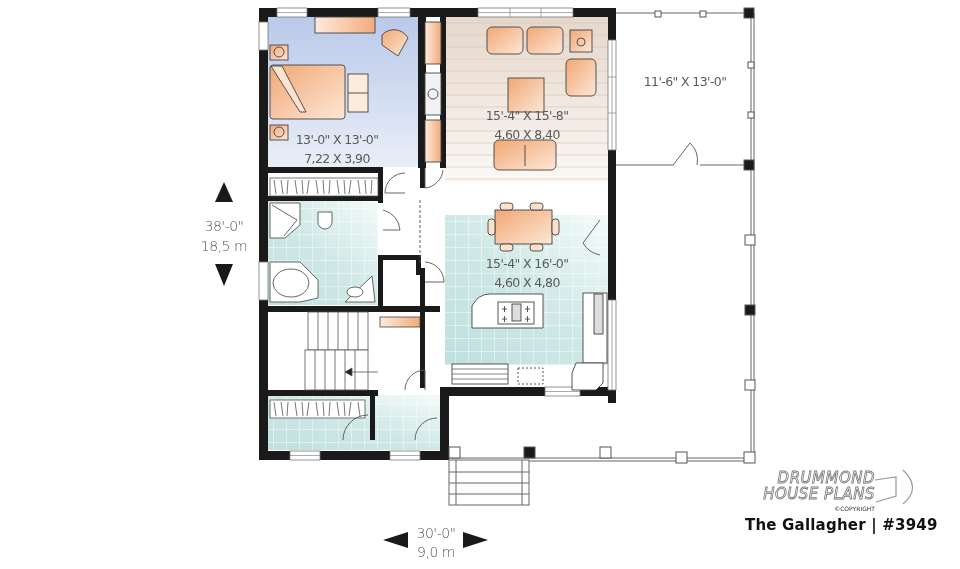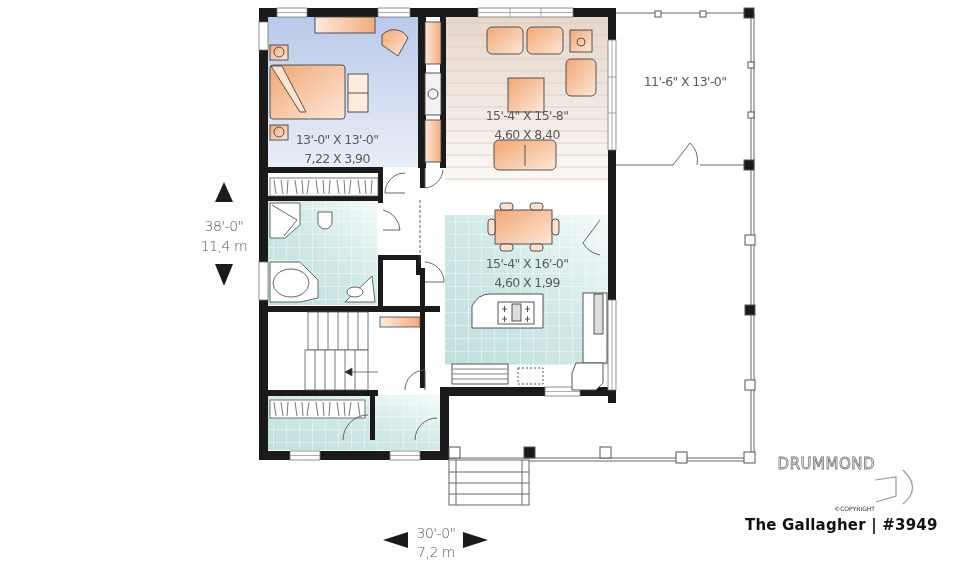--- a/index.html
+++ b/index.html
@@ -268,33 +268,34 @@
 <div class="roomlabel" style="left:282px; top:130px; width:110px;">
   <div>13'-0" X 13'-0"</div>
   <div>7,22 X 3,90</div>
 </div>
 <div class="roomlabel" style="left:472px; top:106px; width:110px;">
   <div>15'-4" X 15'-8"</div>
   <div>4,60 X 8,40</div>
 </div>
 <div class="roomlabel" style="left:472px; top:254px; width:110px;">
   <div>15'-4" X 16'-0"</div>
-  <div>4,60 X 1,99</div>
+  <div>4,60 X 4,80</div>
 </div>
 <div class="roomlabel" style="left:625px; top:72px; width:120px;">
   <div>11'-6" X 13'-0"</div>
 </div>
 
 <div class="dimtext" style="left:188px; top:216px; width:72px; line-height:20px;">
   <div>38'-0"</div>
-  <div>11,4 m</div>
+  <div>18,5 m</div>
 </div>
 <div class="dimtext" style="left:400px; top:524px; width:72px; line-height:19px;">
   <div>30'-0"</div>
-  <div>7,2 m</div>
-</div>
-
-<div class="brand" style="left:730px; top:456px; width:145px; font-size:15px; line-height:16px;">
+  <div>9,0 m</div>
+</div>
+
+<div class="brand" style="left:730px; top:470px; width:145px; font-size:15px; line-height:16px;font-style:italic;">
   <div>DRUMMOND</div>
+  <div>HOUSE PLANS</div>
 </div>
 <div class="abs" style="left:800px; top:505px; width:75px; text-align:right; font-size:6px; color:#333; font-family: 'DejaVu Sans', sans-serif;">©COPYRIGHT</div>
 
 <div class="plan-title">The Gallagher | #3949</div>
 
 </body></html>

